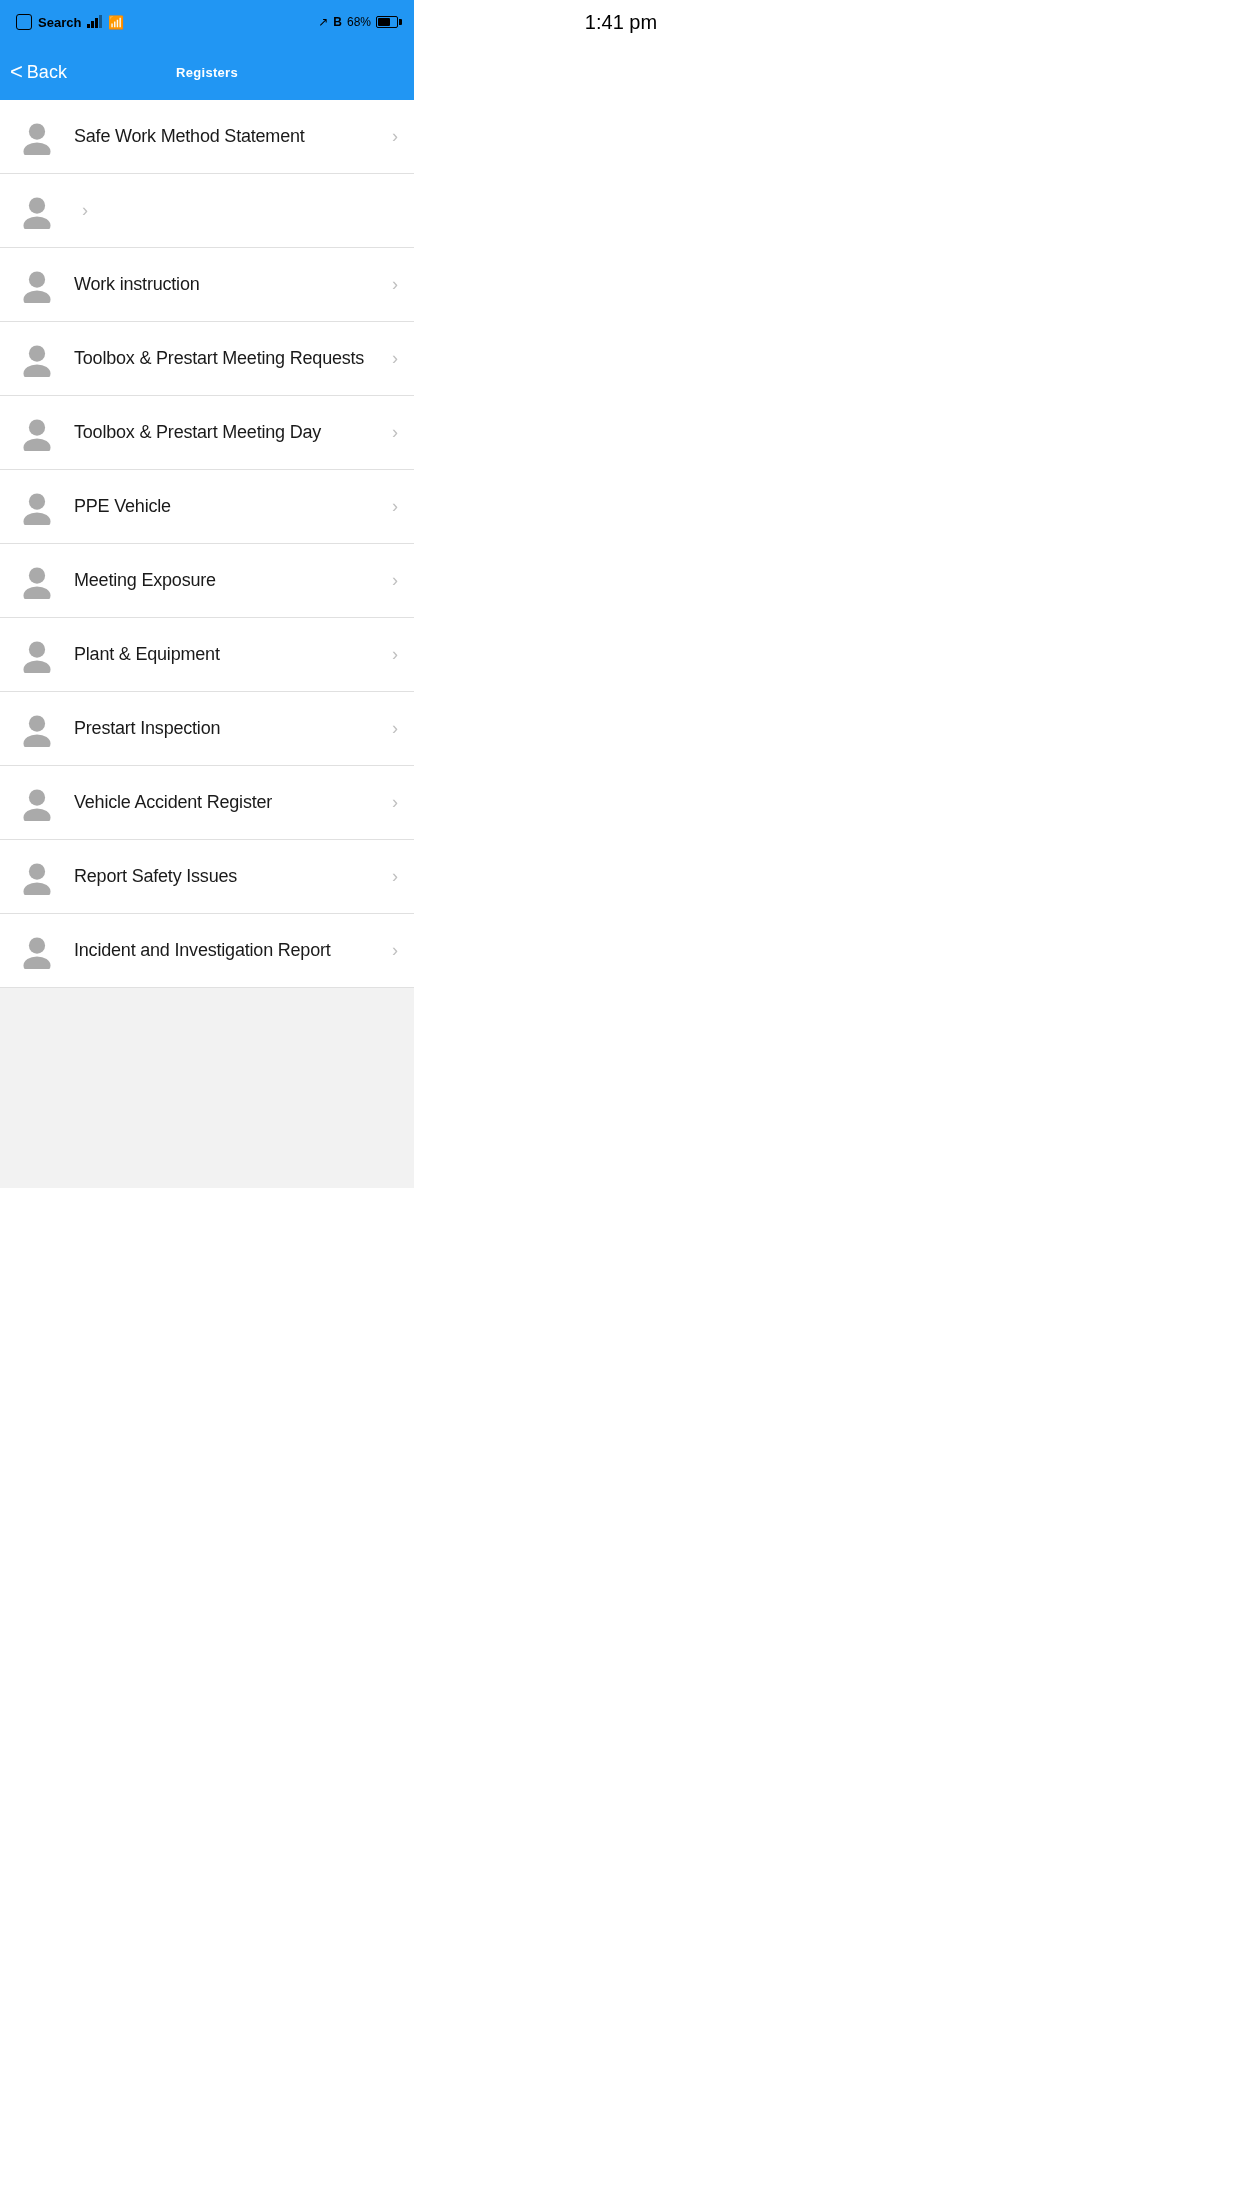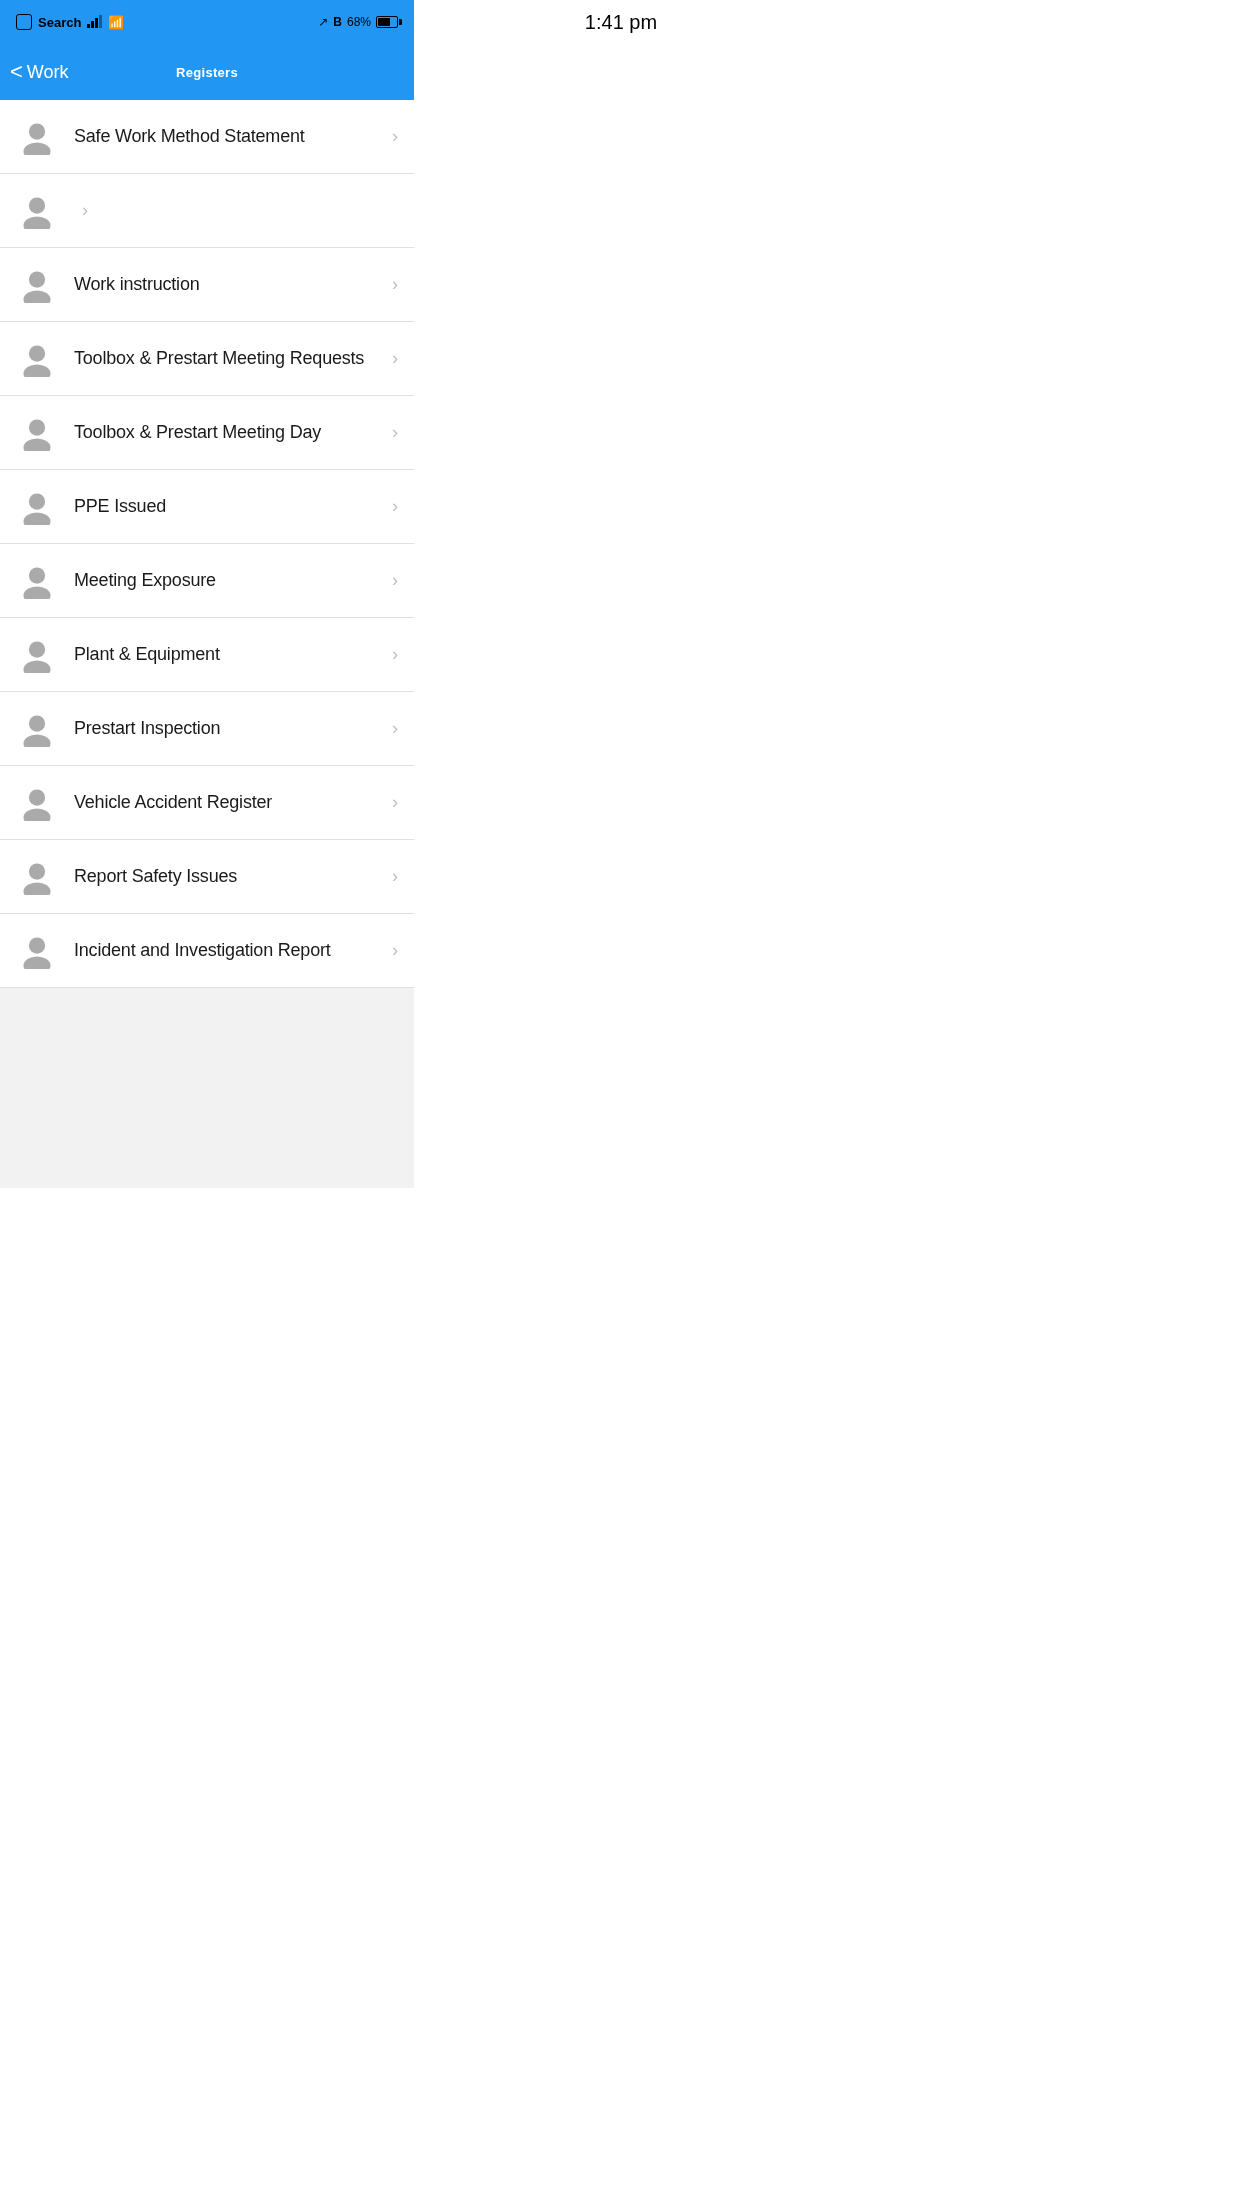--- a/index.html
+++ b/index.html
@@ -227,21 +227,21 @@
       <div class="battery-icon">
         <div class="battery-fill"></div>
       </div>
     </div>
   </div>
 </div>
 
 <div class="nav-bar">
   <button class="back-button">
     <span class="back-chevron">&lt;</span>
-    <span>Work</span>
+    <span>Back</span>
   </button>
   <span class="nav-title">Registers</span>
 </div>
 
 <div class="list-container">
 <div class="list-item">
       <div class="person-icon">
         <svg class="person-svg" viewBox="0 0 40 40" xmlns="http://www.w3.org/2000/svg">
       <circle cx="20" cy="14" r="9" fill="#aaaaaa"></circle>
       <ellipse cx="20" cy="36" rx="15" ry="10" fill="#aaaaaa"></ellipse>
@@ -289,21 +289,21 @@
       <span class="item-label">Toolbox &amp; Prestart Meeting Day</span>
       <span class="chevron-right">›</span>
     </div>
     <div class="list-item">
       <div class="person-icon">
         <svg class="person-svg" viewBox="0 0 40 40" xmlns="http://www.w3.org/2000/svg">
       <circle cx="20" cy="14" r="9" fill="#aaaaaa"></circle>
       <ellipse cx="20" cy="36" rx="15" ry="10" fill="#aaaaaa"></ellipse>
     </svg>
       </div>
-      <span class="item-label">PPE Issued</span>
+      <span class="item-label">PPE Vehicle</span>
       <span class="chevron-right">›</span>
     </div>
     <div class="list-item">
       <div class="person-icon">
         <svg class="person-svg" viewBox="0 0 40 40" xmlns="http://www.w3.org/2000/svg">
       <circle cx="20" cy="14" r="9" fill="#aaaaaa"></circle>
       <ellipse cx="20" cy="36" rx="15" ry="10" fill="#aaaaaa"></ellipse>
     </svg>
       </div>
       <span class="item-label">Meeting Exposure</span>

